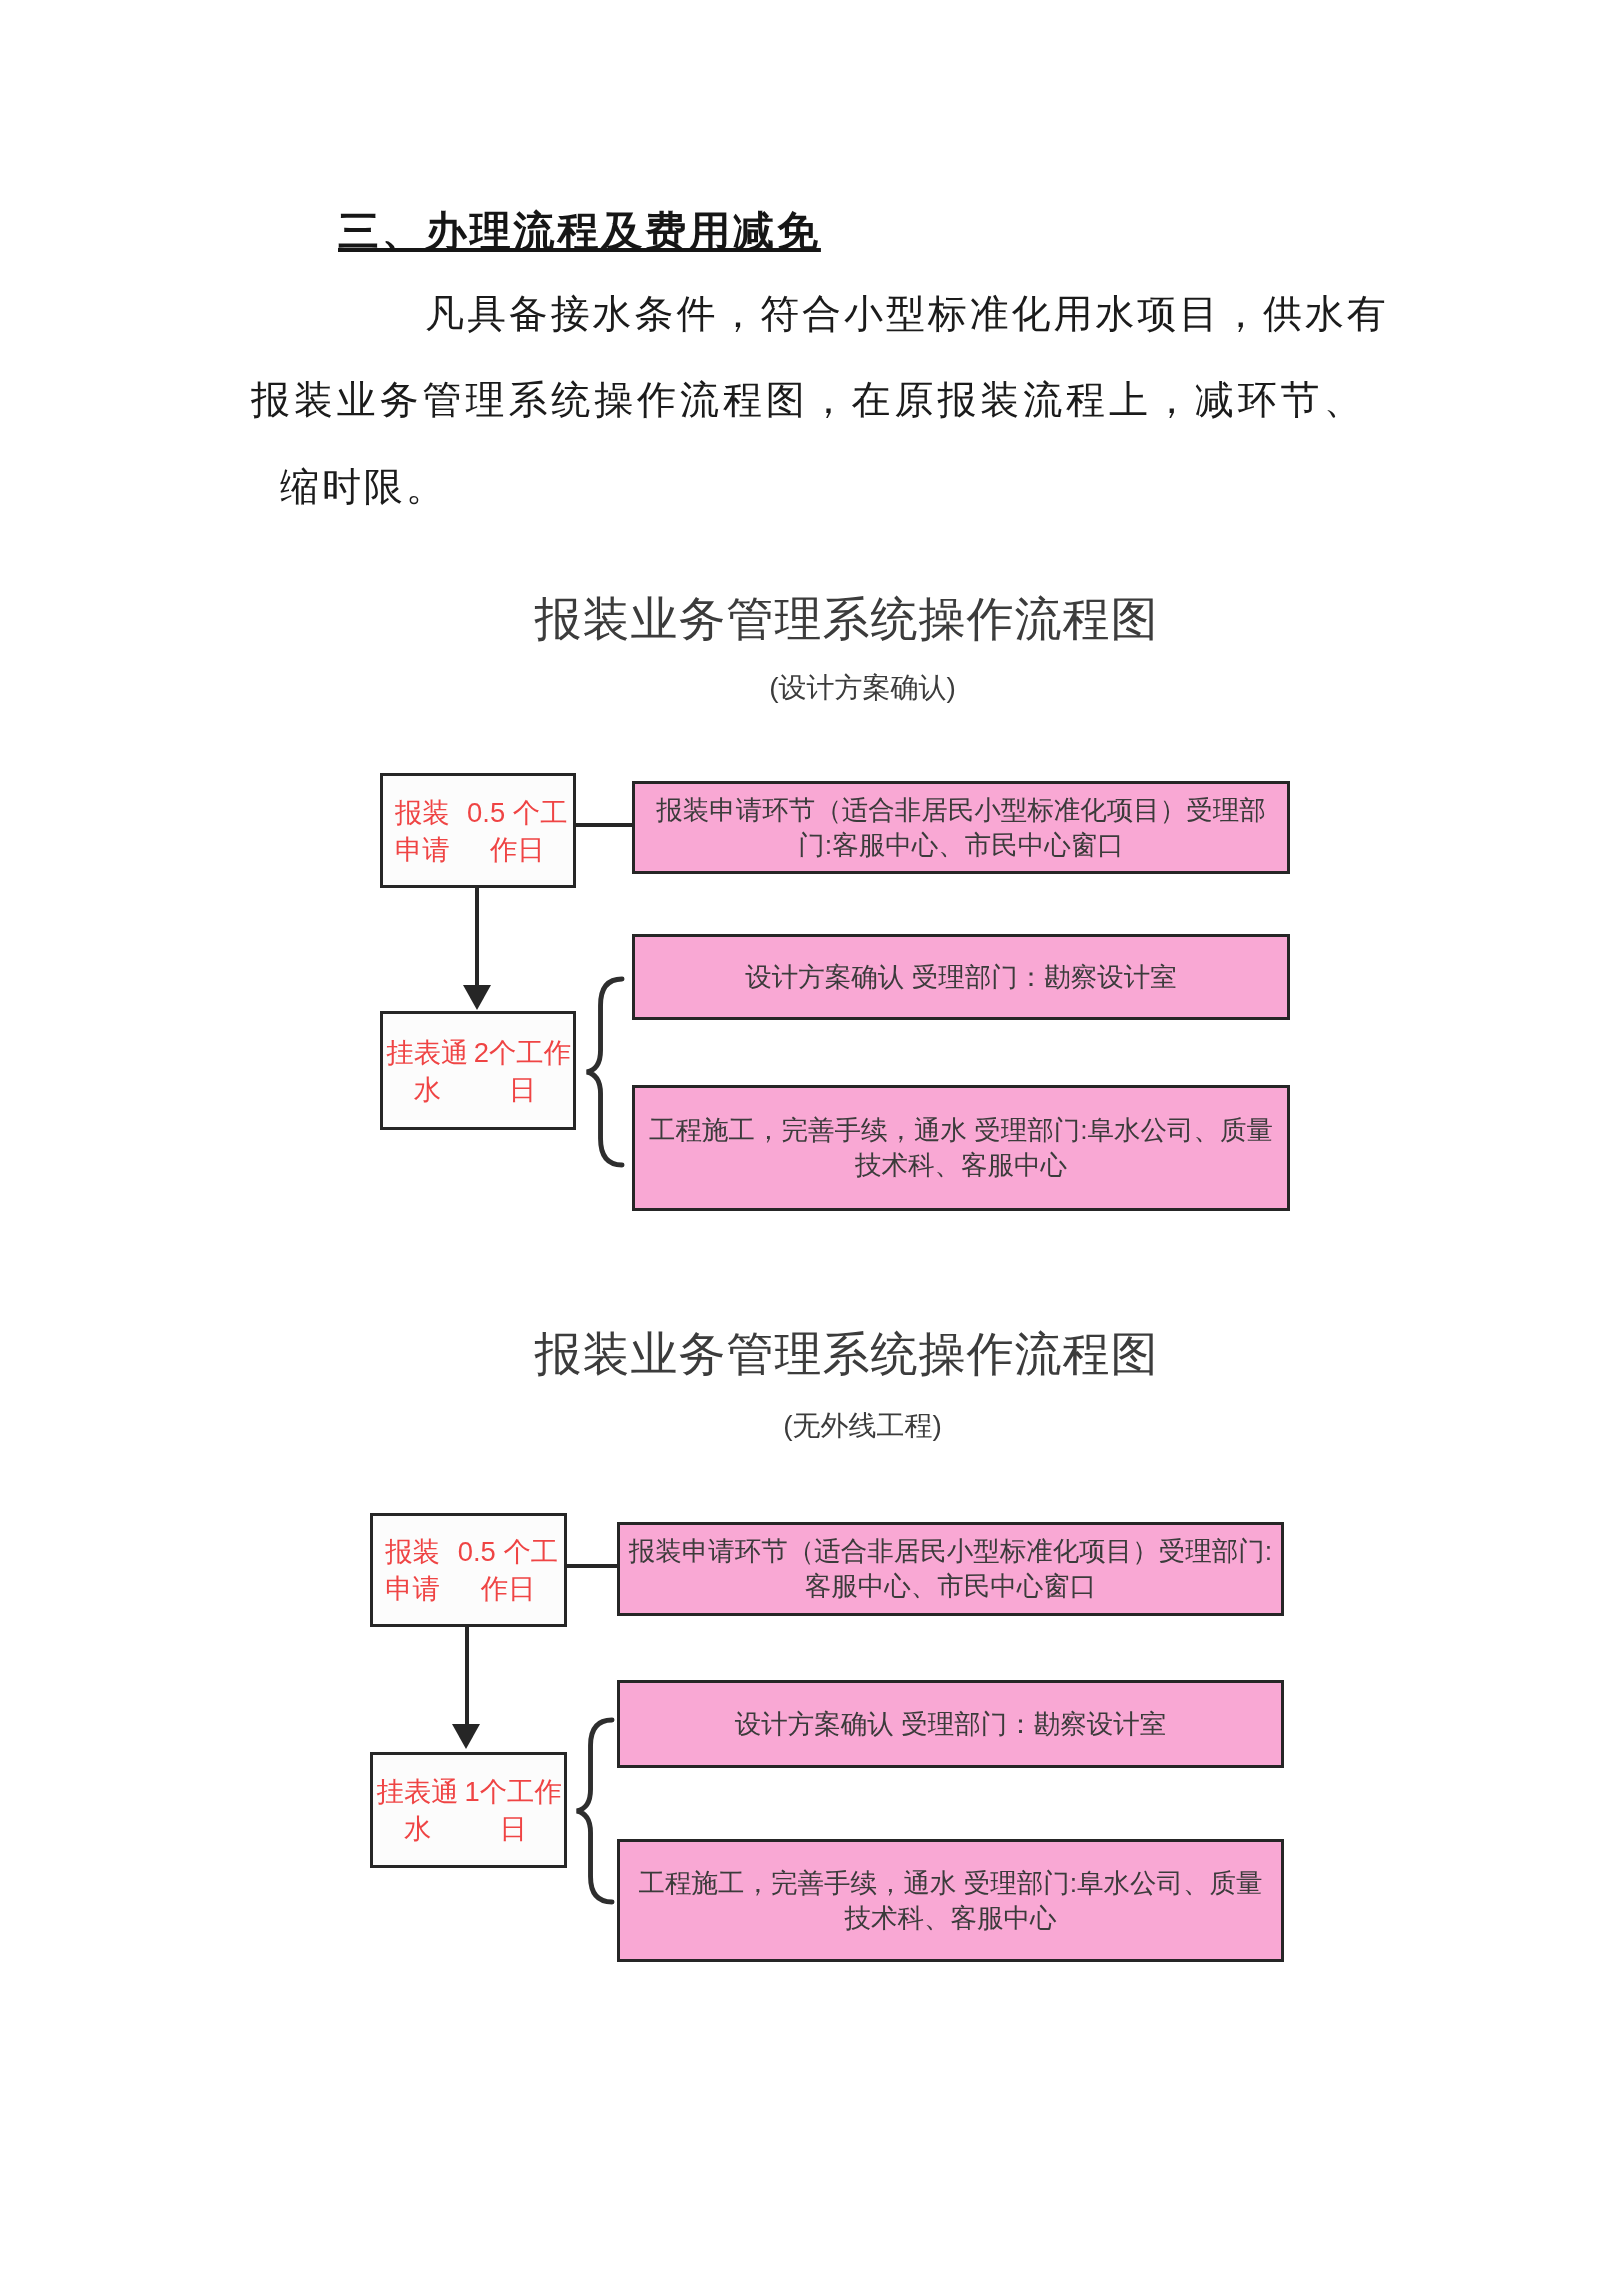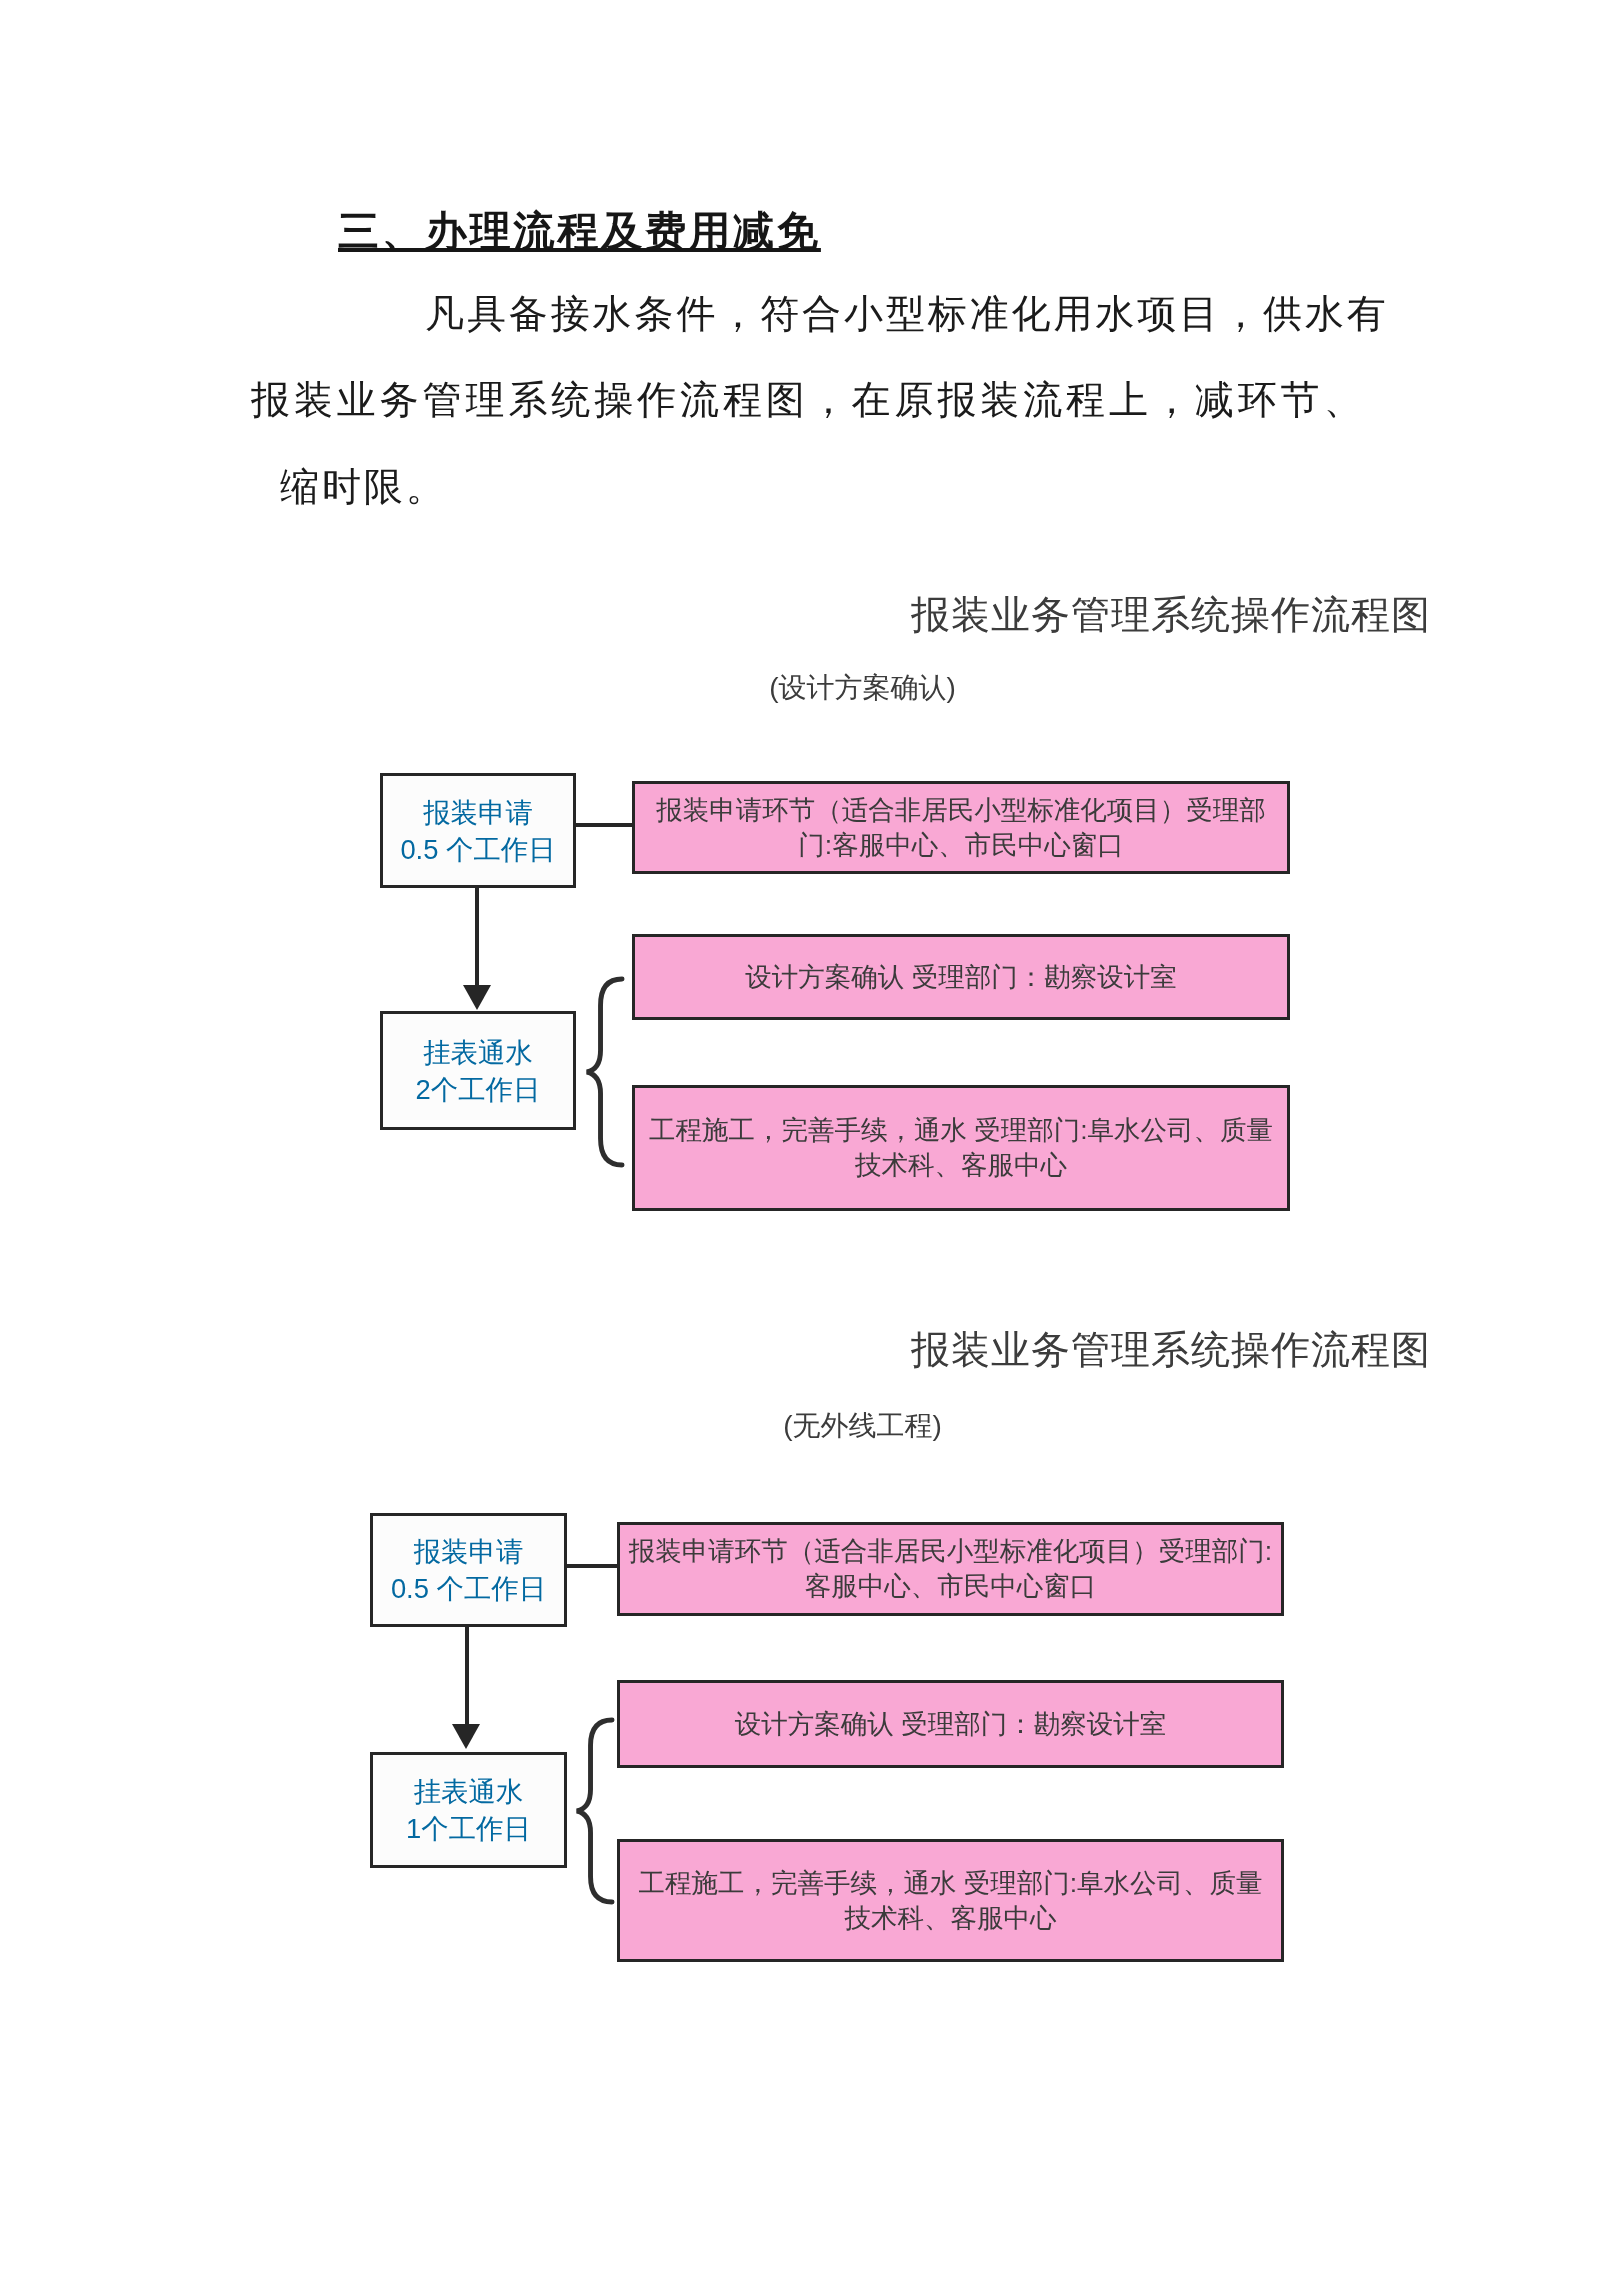--- a/index.html
+++ b/index.html
@@ -17,34 +17,34 @@
   }
   .body-line{
     font-size:39px;color:#1b1b1b;letter-spacing:2.9px;white-space:nowrap;
   }
   #body-line-1{left:381px;top:287px;margin-left:44px;}
   #body-line-2{left:251px;top:373px;letter-spacing:3.9px;}
   #body-line-3{left:260px;top:460px;margin-left:20px;}
 
   
   .fc-title{
-    left:294px;width:1137px;text-align:right;
+    left:278px;width:1137px;text-align:center;
     font-family:"Liberation Sans","DejaVu Sans",sans-serif;
-    font-size:39px;color:#3c3c3c;letter-spacing:1px;
+    font-size:47px;color:#3c3c3c;letter-spacing:1px;
   }
   .fc-subtitle{
     left:294px;width:1137px;text-align:center;
     font-family:"Liberation Sans","DejaVu Sans",sans-serif;
     font-size:28px;color:#3c3c3c;
   }
   .fc-box{
     box-sizing:border-box;border:3.9px solid #262626;background:#fcfcfc;
-    display:flex;flex-direction:column;align-items:center;justify-content:center;
+    display:flex;flex-direction:row;align-items:center;justify-content:center;
     font-family:"Liberation Sans","DejaVu Sans",sans-serif;
-    color:#0369a1;text-align:center;
+    color:#ef4444;text-align:center;
   }
   .fc-box .bl{line-height:37px;font-size:27.4px;}
   .fc-detail{
     box-sizing:border-box;border:3.9px solid #262626;background:#f9a8d4;
     display:flex;align-items:center;justify-content:center;
     font-family:"Liberation Sans","DejaVu Sans",sans-serif;
     font-size:26.5px;line-height:35px;color:#3b3b3b;text-align:center;
     padding:3.9px 7.8px;
   }
   .h-line{height:3.9px;background:#262626;}

